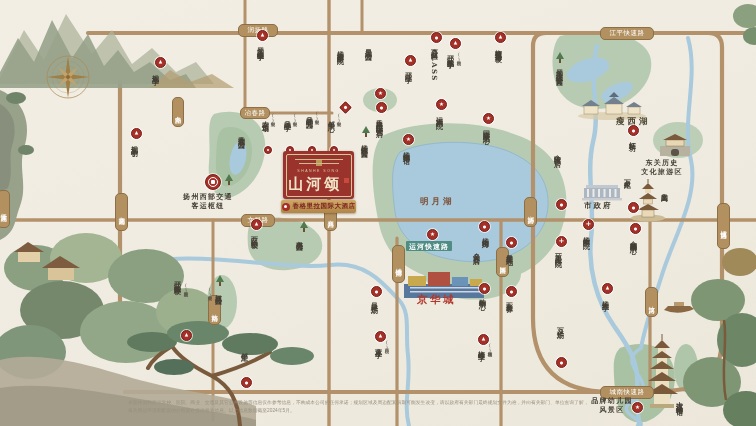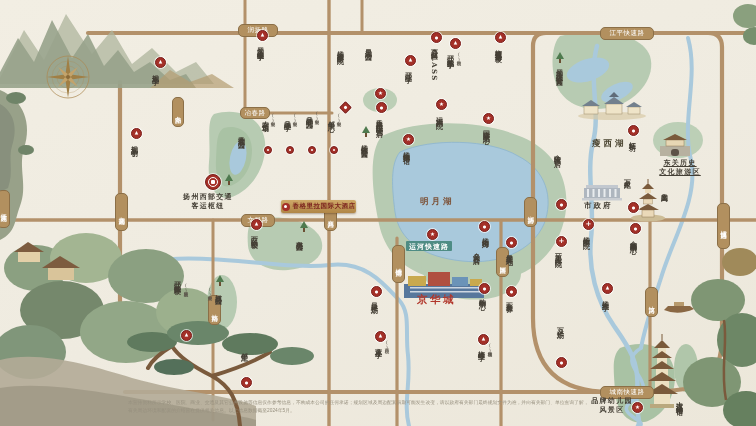--- a/index.html
+++ b/index.html
@@ -248,20 +248,27 @@
       <g fill="#c3a36b" transform="rotate(45)">
         <polygon points="0,-14 2,-3 0,0 -2,-3"></polygon>
         <polygon points="0,14 2,3 0,0 -2,3"></polygon>
         <polygon points="-14,0 -3,-2 0,0 -3,2"></polygon>
         <polygon points="14,0 3,-2 0,0 3,2"></polygon>
       </g>
       <circle r="2" fill="#8a6a38"></circle>
     </g>
   </svg>
 
+  <div class="badge">
+    <div class="badge-inner">
+      <div class="badge-motif"></div>
+      <div class="badge-en">SHANHE SONG</div>
+      <div class="badge-cn">山河颂</div>
+    </div>
+  </div>
   <div class="golf-ribbon">
     <span class="golf-icon"></span>
     <span>香格里拉国际大酒店</span>
   </div>
 
   <div class="disclaimer">
     <div>本宣传资料所示学校、医院、商业、交通及其它公共设施等信息仅作参考信息，不构成本公司的任何承诺；规划区域及周边配套后期可能发生改变，请以政府有关部门最终规划文件为准，并向有关部门、单位查询了解，</div>
     <div>有关周边环境和配套的介绍旨在提供相关信息。以上信息数据截至2024年5月。</div>
   </div>
 <div class="pill " style="left: 238px; top: 24px; width: 38px; height: 11px;">润扬路</div>
@@ -369,22 +376,22 @@
     <span class="marker mall" style="left: 630px; top: 223px;">●</span>
     <div class="poi-label" style="left: 630px; top: 235px;">金鹰购物中心</div>
     <span class="marker mall" style="left: 556px; top: 199px;">●</span>
     <div class="poi-label" style="left: 554px; top: 149px;">金陵大饭店</div>
     <span class="marker mall" style="left: 628px; top: 125px;">●</span>
     <div class="poi-label" style="left: 629px; top: 136px;">虹桥坊</div>
     <span class="marker mall" style="left: 628px; top: 202px;">●</span>
     <div class="poi-label" style="left: 624px; top: 174px;">万象汇</div>
     <div class="poi-label h gov" style="left: 584px; top: 202px; text-align: right;">市政府</div>
     <div class="poi-label" style="left: 661px; top: 187px;">文昌阁</div>
-    <div class="poi-label h center" style="left: 648px; top: 158px; width: 64px; text-decoration: underline;">东关历史
+    <div class="poi-label h center" style="left: 630px; top: 158px; width: 64px;">东关历史
 文化旅游区</div>
-    <div class="poi-label h area" style="left: 592px; top: 117px; margin-top: 22px;">瘦西湖</div>
+    <div class="poi-label h area" style="left: 616px; top: 117px;">瘦西湖</div>
     <div class="poi-label h area brown" style="left: 420px; top: 197px;">明月湖</div>
     <div class="poi-label h red-big" style="left: 417px; top: 294px;">京华城</div>
     <div class="poi-label v2" style="left: 676px; top: 396px;">大运河博物馆</div>
     <span class="marker star" style="left: 632px; top: 402px;">★</span>
     <div class="poi-label h center" style="left: 590px; top: 396px; width: 44px;">品牌幼儿园
 风景区</div>
   </div>
 
 </body></html>

